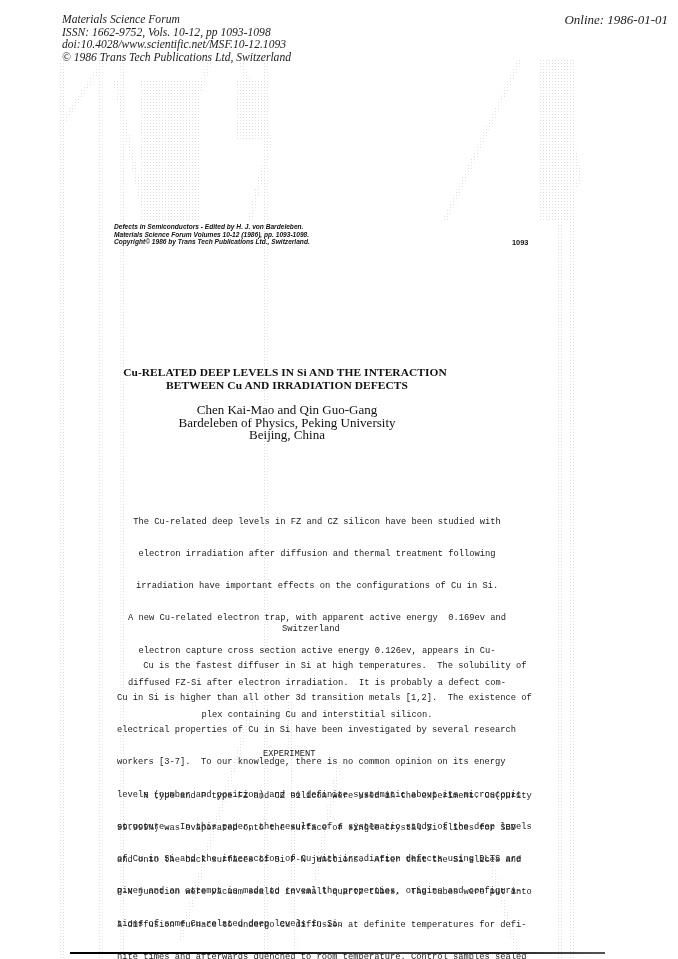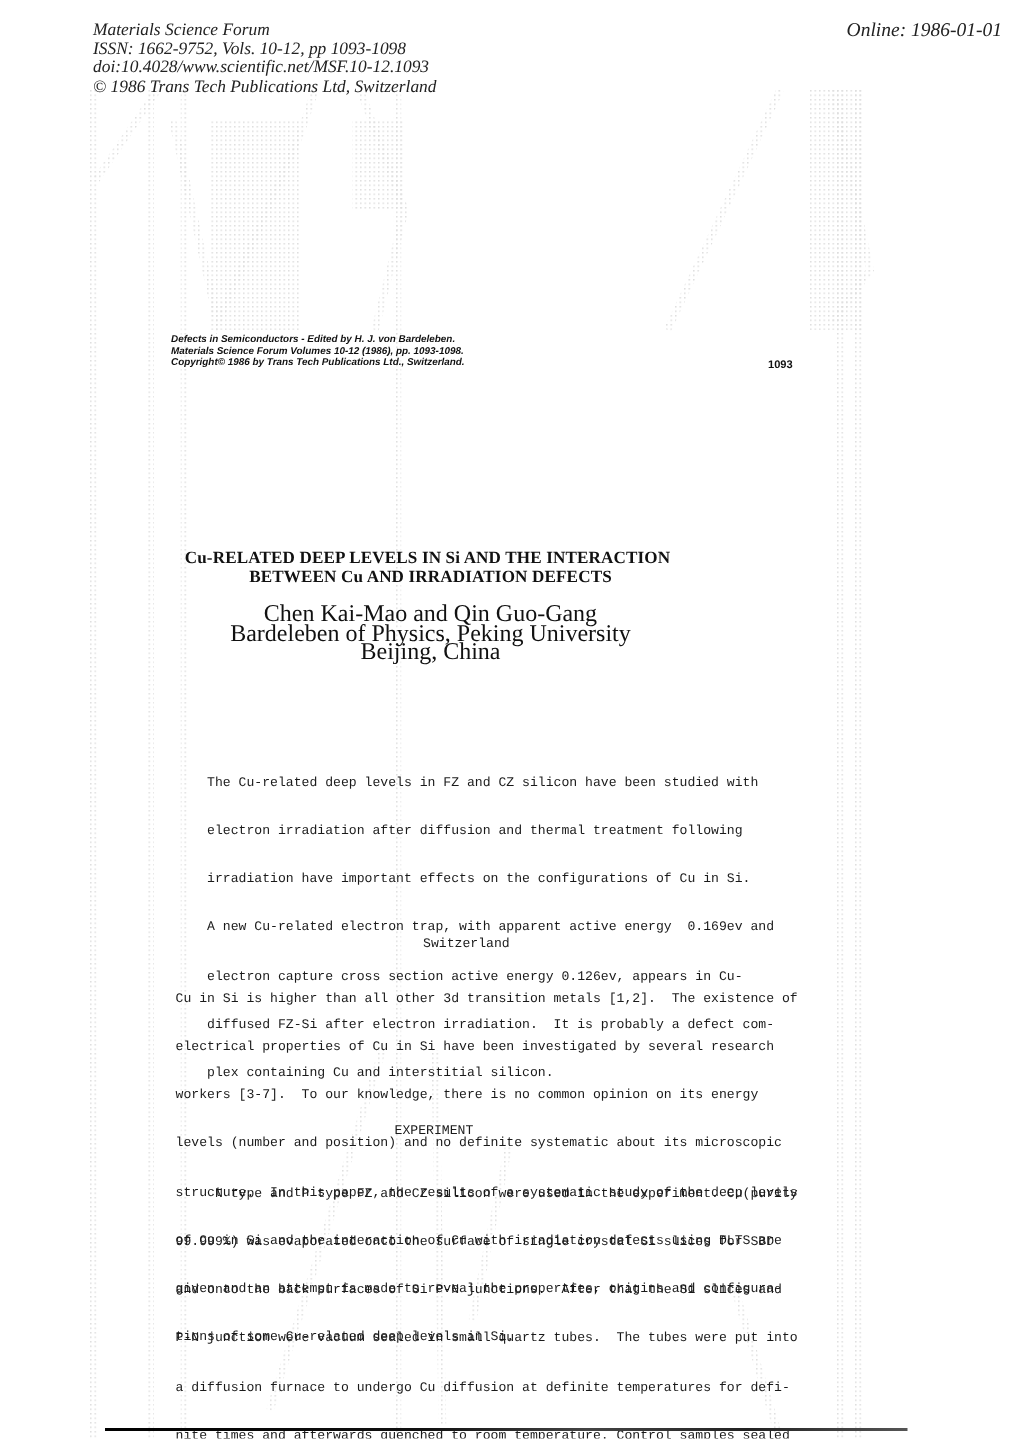--- a/index.html
+++ b/index.html
@@ -72,34 +72,34 @@
     .title-line {
       font-weight: bold;
       font-size: 11.4px;
       line-height: 13px;
       letter-spacing: 0.1px;
       white-space: nowrap;
     }
     .title-line.first { margin-left: -4px; }
     .authors {
       margin-top: 12px;
-      font-size: 16px;
+      font-size: 13px;
       line-height: 12.6px;
     }
     .authors div { white-space: nowrap; }
 
     
     .mono {
       font-family: "Liberation Mono", monospace;
       font-size: 8.75px;
       line-height: 10.75px;
       color: #1a1a1a;
       white-space: pre;
     }
-    .abstract { left: 138px; top: 495px; }
+    .abstract { left: 128px; top: 495px; text-align: center; }
     .intro-heading { left: 282px; top: 624px; }
     .intro { left: 117px; top: 639px; }
     .exp-heading { left: 263px; top: 749px; }
     .exp { left: 117px; top: 769px; }
 
     
     .scan-line {
       left: 70px; top: 952px;
       width: 535px; height: 2px;
       background: linear-gradient(to right, #000 0%, #111 40%, #444 60%, #222 80%, #555 100%);
@@ -168,20 +168,21 @@
   <div>electron irradiation after diffusion and thermal treatment following</div>
   <div>irradiation have important effects on the configurations of Cu in Si.</div>
   <div>A new Cu-related electron trap, with apparent active energy  0.169ev and</div>
   <div>electron capture cross section active energy 0.126ev, appears in Cu-</div>
   <div>diffused FZ-Si after electron irradiation.  It is probably a defect com-</div>
   <div>plex containing Cu and interstitial silicon.</div>
 </div>
 
 <div class="layer mono intro-heading">Switzerland</div>
 <div class="layer mono intro">
+  <div>     Cu is the fastest diffuser in Si at high temperatures.  The solubility of</div>
   <div>Cu in Si is higher than all other 3d transition metals [1,2].  The existence of</div>
   <div>electrical properties of Cu in Si have been investigated by several research</div>
   <div>workers [3-7].  To our knowledge, there is no common opinion on its energy</div>
   <div>levels (number and position) and no definite systematic about its microscopic</div>
   <div>structure.  In this paper, the results of a systematic study of the deep levels</div>
   <div>of Cu in Si and the interaction of Cu with irradiation defects using DLTS are</div>
   <div>given and an attempt is made to reveal the properties, origins and configura-</div>
   <div>tions of some Cu-related deep levels in Si.</div>
 </div>
 

